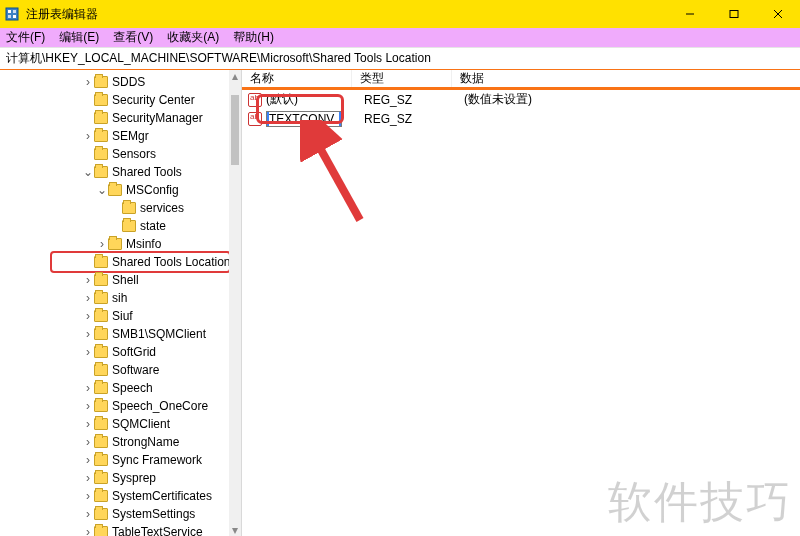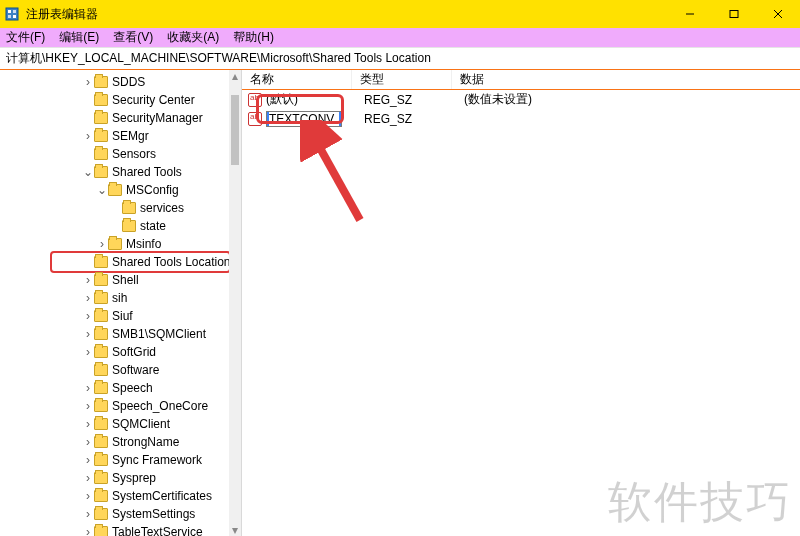--- a/index.html
+++ b/index.html
@@ -25,21 +25,21 @@
   .row { display: flex; align-items: center; height: 18px; white-space: nowrap; }
   .twisty { width: 12px; height: 12px; display: inline-flex; align-items:center; justify-content:center; color: #606060; flex:none; }
   .twisty.blank { visibility:hidden; }
   .folder { width: 14px; height: 12px; background:#ffd65a; border:1px solid #c9a227; border-radius:1px; flex:none; margin-right:4px; position:relative; }
   .folder::before { content:""; position:absolute; top:-3px; left:0; width:6px; height:3px; background:#ffd65a; border:1px solid #c9a227; border-bottom:none; border-radius:1px 1px 0 0; }
   .label { color:#000; }
   .row.highlight { position:relative; }
   .row.highlight::before { content:""; position:absolute; left:50px; right:0; top:-2px; bottom:-2px; border:2px solid #e03a3a; border-radius:4px; pointer-events:none; }
   .indent { display:inline-block; flex:none; }
   .list-pane { flex:1; position:relative; overflow:hidden; }
-  .cols { height: 20px; display:flex; align-items:center; border-bottom: 1px solid #f97316; }
+  .cols { height: 20px; display:flex; align-items:center; border-bottom: 3px solid #f97316; }
   .col { padding: 2px 8px; color:#000; border-right:1px solid #f0f0f0; height:100%; display:flex; align-items:center; }
   .col.name{ width:110px;} .col.type{ width:100px;} .col.data{ flex:1; border-right:none; }
   .lrow { display:flex; align-items:center; height:19px; padding-left:6px; }
   .reg-icon { width:14px; height:14px; flex:none; margin-right:4px; display:inline-block; background:#fff; border:1px solid #c33; border-radius:2px; position:relative; }
   .reg-icon::after{ content:"ab"; font-size:8px; color:#c33; position:absolute; left:1px; top:-1px; }
   .cell { overflow:hidden; text-overflow:ellipsis; white-space:nowrap; }
   .cell.name{ width:90px; } .cell.type{ width:100px; padding-left:8px; } .cell.data{ flex:1; padding-left:8px; }
   .editbox { border:1px solid #7a7a7a; background:#3b82f6; height:16px; padding:0 2px; display:inline-flex; align-items:center; }
   .editbox input{ border:none; outline:none; font-size:12px; width:70px; font-family:inherit; }
   .callout { position:absolute; left:256px; top:94px; width:88px; height:30px; border:3px solid #e03a3a; border-radius:6px; pointer-events:none; }

